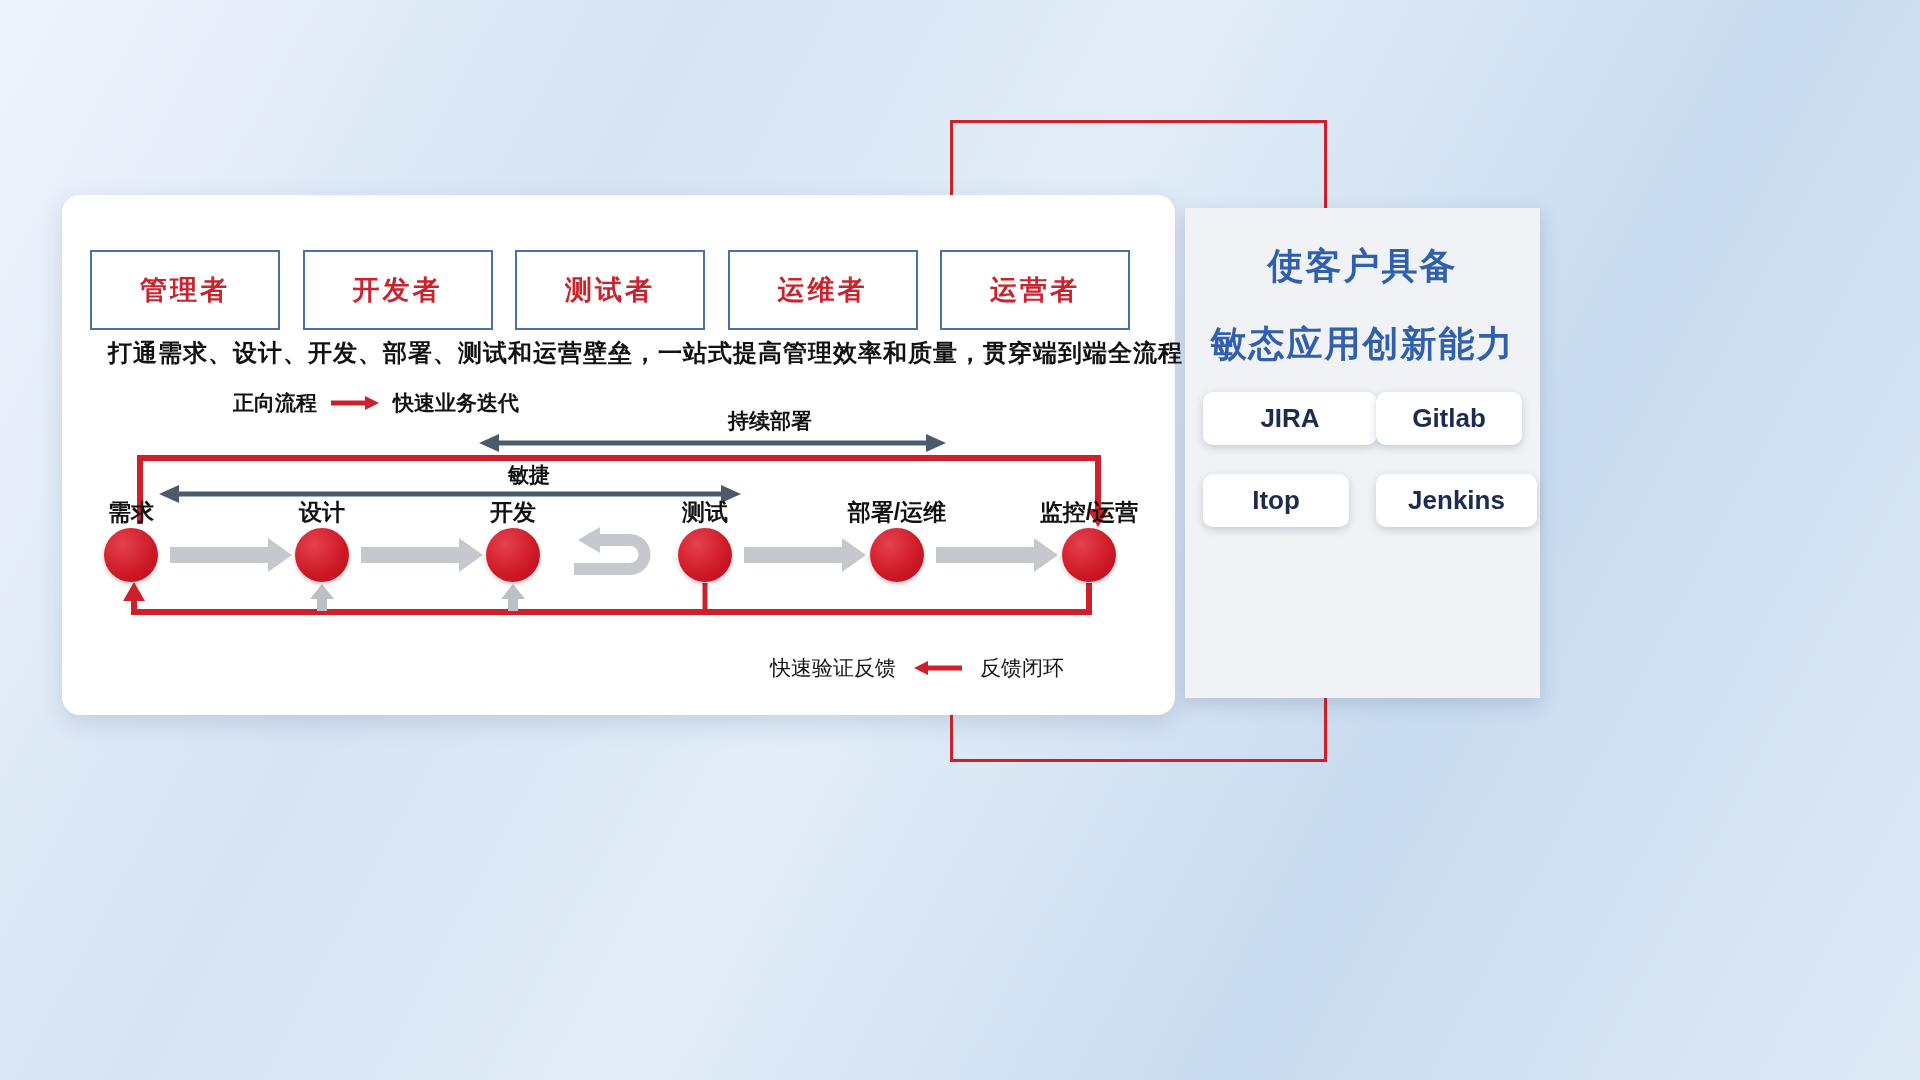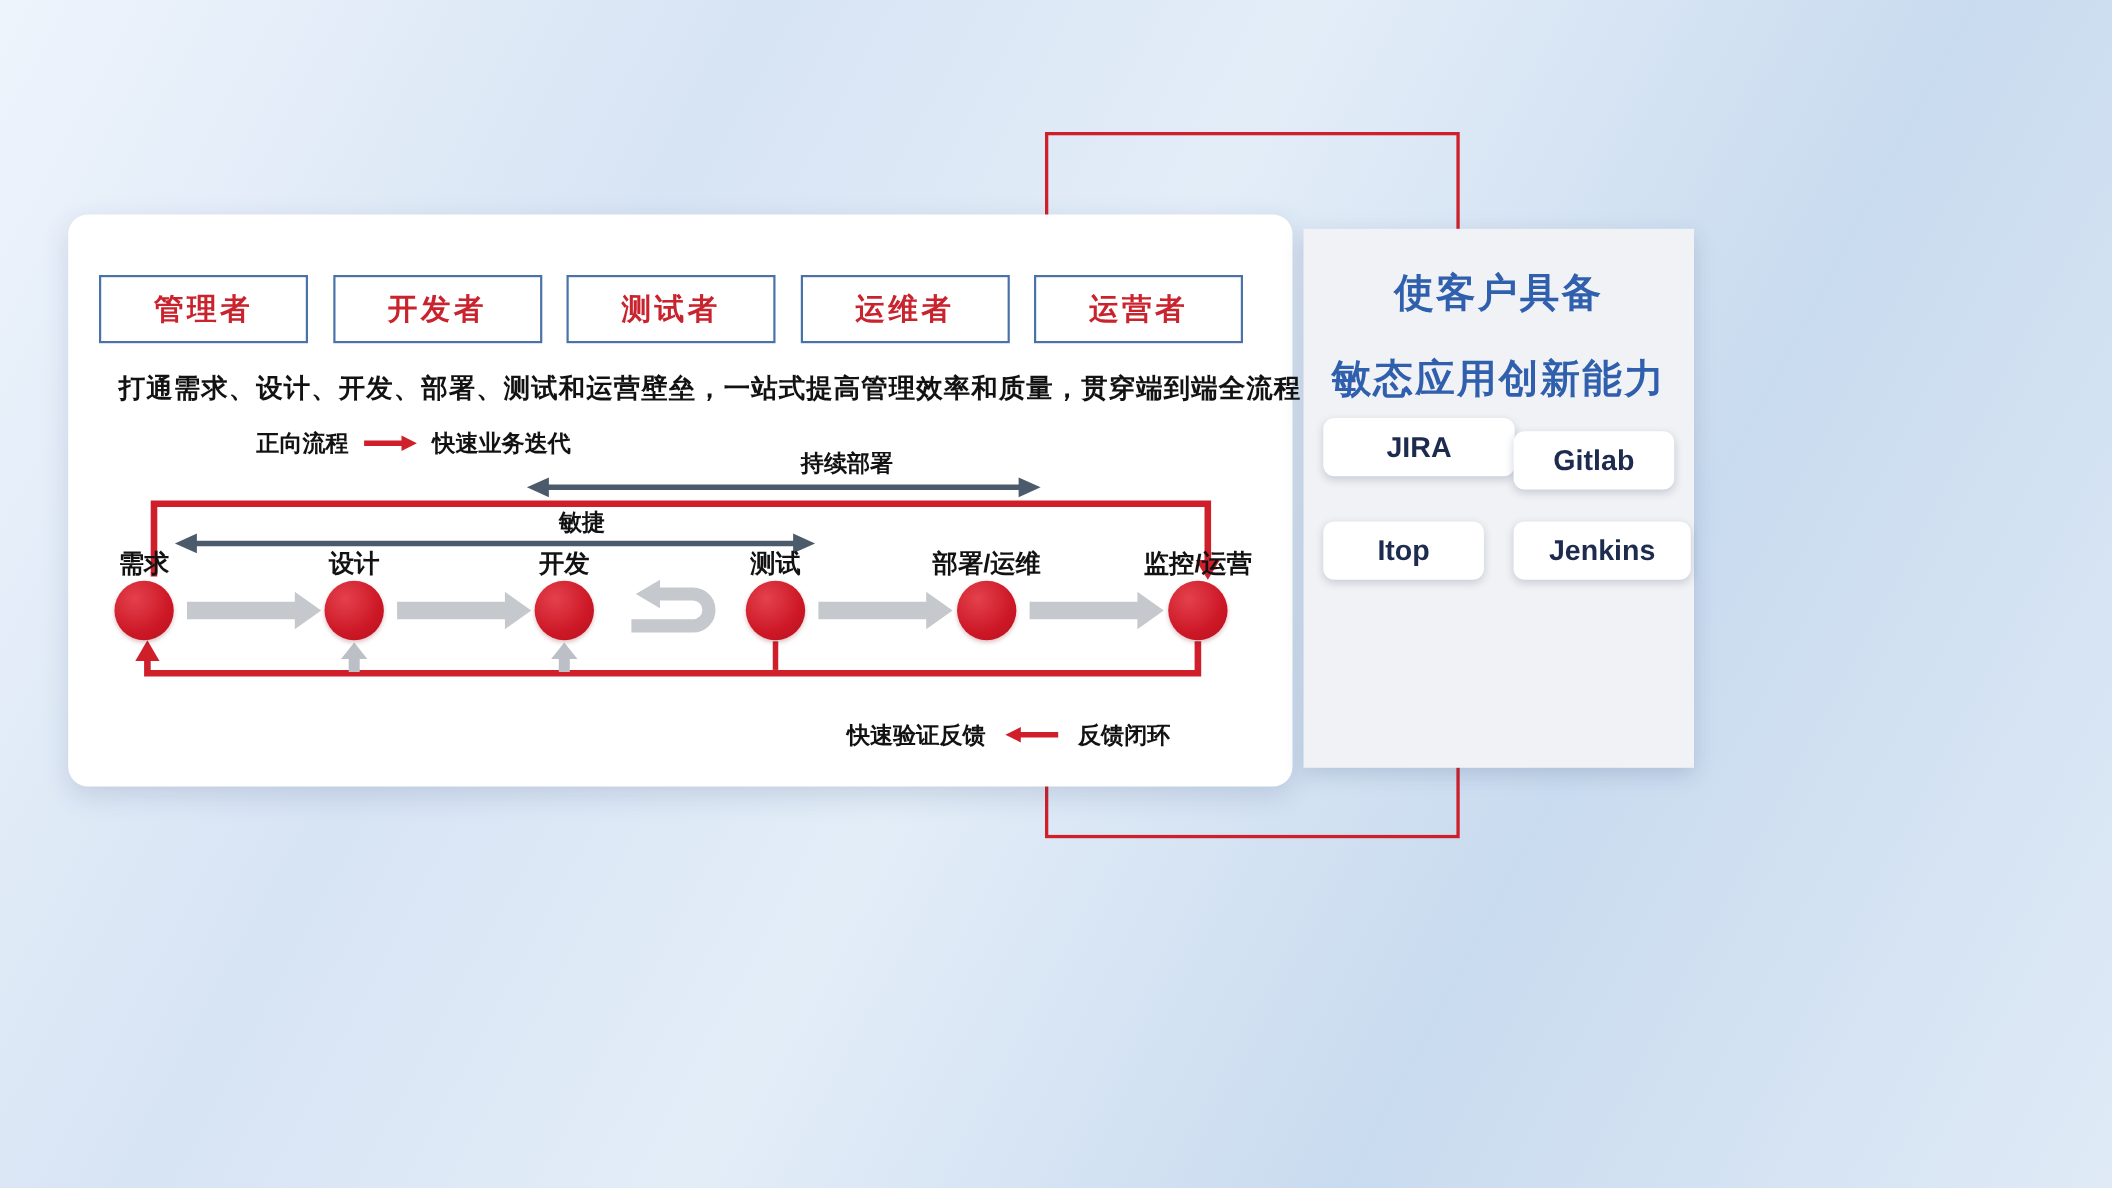--- a/index.html
+++ b/index.html
@@ -20,35 +20,35 @@
     position:absolute; left:62px; top:195px; width:1113px; height:520px;
     background:#fff; border-radius:18px; box-shadow:0 8px 24px rgba(50,70,110,.16);
   }
   .layer-svg { z-index:3; pointer-events:none; }
   .layer-content { z-index:4; }
   .roles {
     position:absolute; left:90px; top:250px; width:1040px; height:62px;
     display:flex; justify-content:space-between;
   }
   .role-box {
-    width:190px; height:62px; border:2px solid #4a72a8; background:#fff;
+    width:190px; height:80px; border:2px solid #4a72a8; background:#fff;
     display:flex; align-items:center; justify-content:center;
     color:#c9232e; font-size:27px; font-weight:bold; letter-spacing:3px;
   }
   .subtitle {
     position:absolute; left:108px; top:337px; font-size:24px; font-weight:bold;
     color:#121212; letter-spacing:1px; white-space:nowrap;
   }
   .legend-forward {
     position:absolute; left:233px; top:389px; display:flex; align-items:center;
     gap:12px; font-size:21px; font-weight:bold; color:#121212;text-align:center;
   }
   .legend-feedback {
     position:absolute; left:770px; top:654px; display:flex; align-items:center;
-    gap:16px; font-size:21px; font-weight:bold; color:#121212;
+    gap:16px; font-size:21px; font-weight:normal; color:#121212;
   }
   .span-label { position:absolute; font-size:21px; font-weight:bold; color:#121212; text-align:right; }
   .deploy-span { left:592px; top:407px; width:220px; }
   .agile-span  { left:350px; top:461px; width:200px; }
   .stage-label {
     position:absolute; top:497px; width:170px; text-align:center;
     font-size:23px; font-weight:bold; color:#121212; white-space:nowrap;
   }
   .stage-circle {
     position:absolute; top:528px; width:54px; height:54px; border-radius:50%;
@@ -185,20 +185,20 @@
       </svg>
       <span>反馈闭环</span>
     </div>
 
   </div>
 
   <div class="layer layer-panel">
     <div class="panel">
       <div class="panel-title line1">使客户具备</div>
       <div class="panel-title line2">敏态应用创新能力</div>
-      <div class="tool-btn" style="left:18px;top:172px;width:174px">JIRA</div>
+      <div class="tool-btn" style="left:18px;top:184px;width:174px">JIRA</div>
       <div class="tool-btn" style="left:191px;top:184px;width:146px">Gitlab</div>
       <div class="tool-btn" style="left:18px;top:266px;width:146px">Itop</div>
       <div class="tool-btn" style="left:191px;top:266px;width:161px">Jenkins</div>
     </div>
   </div>
 
 </div>
 
 </body></html>

